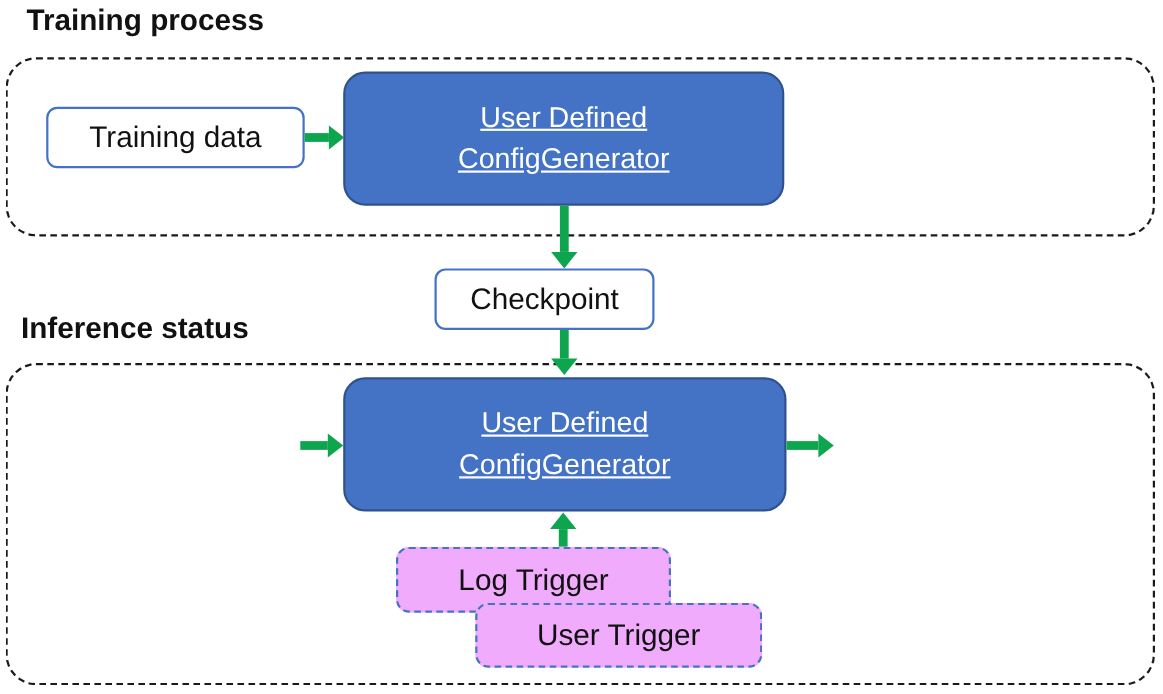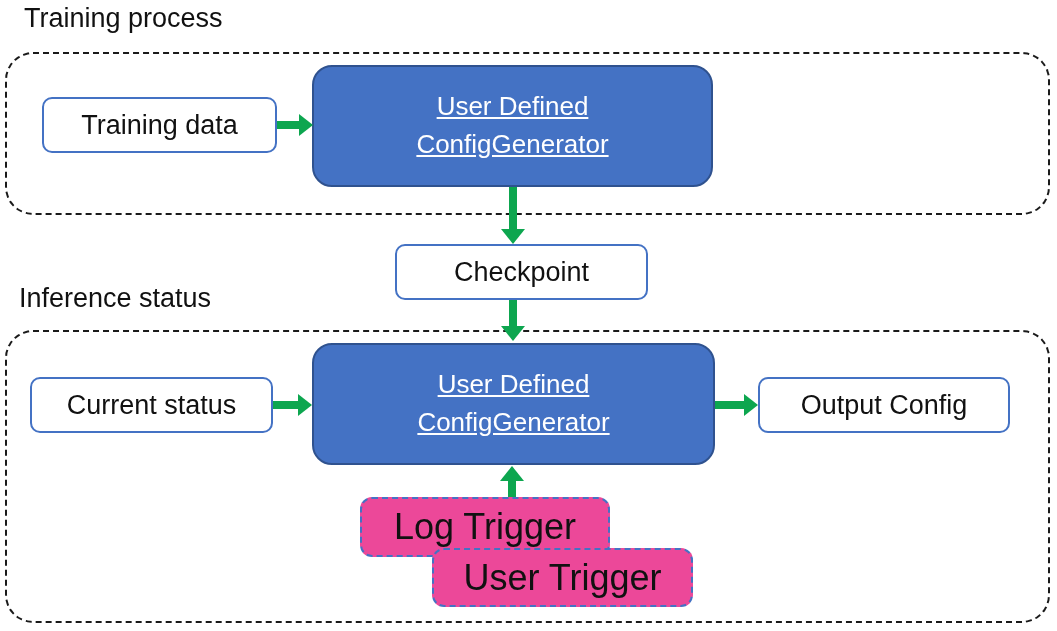--- a/index.html
+++ b/index.html
@@ -22,20 +22,21 @@
     height: 631px;
     background: #ffffff;
     overflow: hidden;
   }
   .section-label {
     position: absolute;
     font-size: 27px;
     line-height: 1.1;
     color: var(--text-black);
     white-space: nowrap;
+    font-weight: bold;
   }
   .dashed-container {
     position: absolute;
     border: 2.5px dashed var(--dash-black);
     border-radius: 28px;
     background: transparent;
   }
   .white-box {
     position: absolute;
     background: #ffffff;
@@ -60,27 +61,27 @@
     justify-content: center;
     color: #ffffff;
     font-size: 26px;
     line-height: 1.45;
     text-align: center;
     z-index: 2;
     text-decoration: underline;
   }
   .trigger-box {
     position: absolute;
-    background: #ec4899;
+    background: #f0abfc;
     border: 2px dashed var(--outline-blue);
     border-radius: 12px;
     display: flex;
     align-items: center;
     justify-content: center;
-    font-size: 36px;
+    font-size: 27px;
     color: var(--text-black);
     white-space: nowrap;
   }
   
   .arrow { position: absolute; z-index: 3; }
   .arrow .shaft { position: absolute; background: var(--arrow-green); }
   .arrow .head { position: absolute; width: 0; height: 0; }
 
   .arrow.right .shaft {
     left: 0; top: 50%; transform: translateY(-50%);
@@ -132,49 +133,47 @@
   <div class="blue-box" style="left:312px; top:65px; width:401px; height:122px;">
     <div>User Defined</div>
     <div>ConfigGenerator</div>
   </div>
 
   <div class="arrow down" style="left:501px; top:187px; width:24px; height:57px;">
     <div class="shaft"></div>
     <div class="head"></div>
   </div>
 
-  <div class="white-box" style="left:395px; top:244px; width:253px; height:56px;">Checkpoint</div>
+  <div class="white-box" style="left:395px; top:244px; width:200px; height:56px;">Checkpoint</div>
 
   <div class="arrow down" style="left:501px; top:300px; width:24px; height:41px;">
     <div class="shaft"></div>
     <div class="head"></div>
   </div>
 
   <div class="section-label" style="left:19px; top:284px;">Inference status</div>
 
   <div class="dashed-container" style="left:5px; top:330px; width:1045px; height:293px;"></div>
 
-  <div class="white-box" style="left:30px; top:377px; width:243px; height:56px;">Current status</div>
 
   <div class="arrow right" style="left:273px; top:394px; width:39px; height:22px;">
     <div class="shaft"></div>
     <div class="head"></div>
   </div>
 
   <div class="blue-box" style="left:312px; top:343px; width:403px; height:122px;">
     <div>User Defined</div>
     <div>ConfigGenerator</div>
   </div>
 
   <div class="arrow right" style="left:715px; top:394px; width:43px; height:22px;">
     <div class="shaft"></div>
     <div class="head"></div>
   </div>
 
-  <div class="white-box" style="left:758px; top:377px; width:252px; height:56px;">Output Config</div>
 
   <div class="arrow up" style="left:500px; top:466px; width:24px; height:31px;">
     <div class="shaft"></div>
     <div class="head"></div>
   </div>
 
   <div class="trigger-box" style="left:360px; top:497px; width:250px; height:60px; z-index:4;">Log Trigger</div>
 
   <div class="trigger-box" style="left:432px; top:548px; width:261px; height:59px; z-index:5;">User Trigger</div>
 

